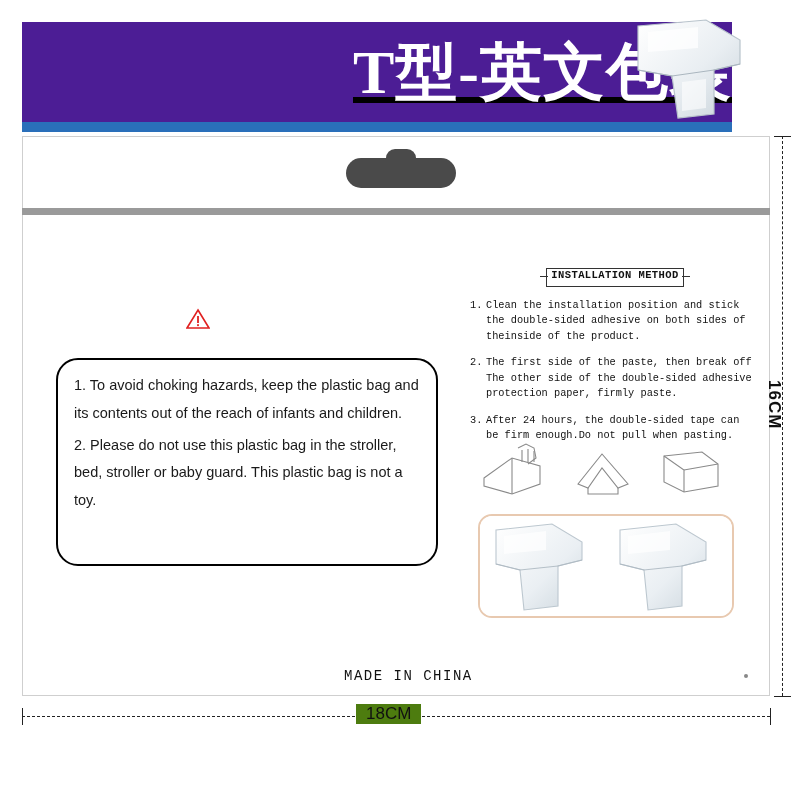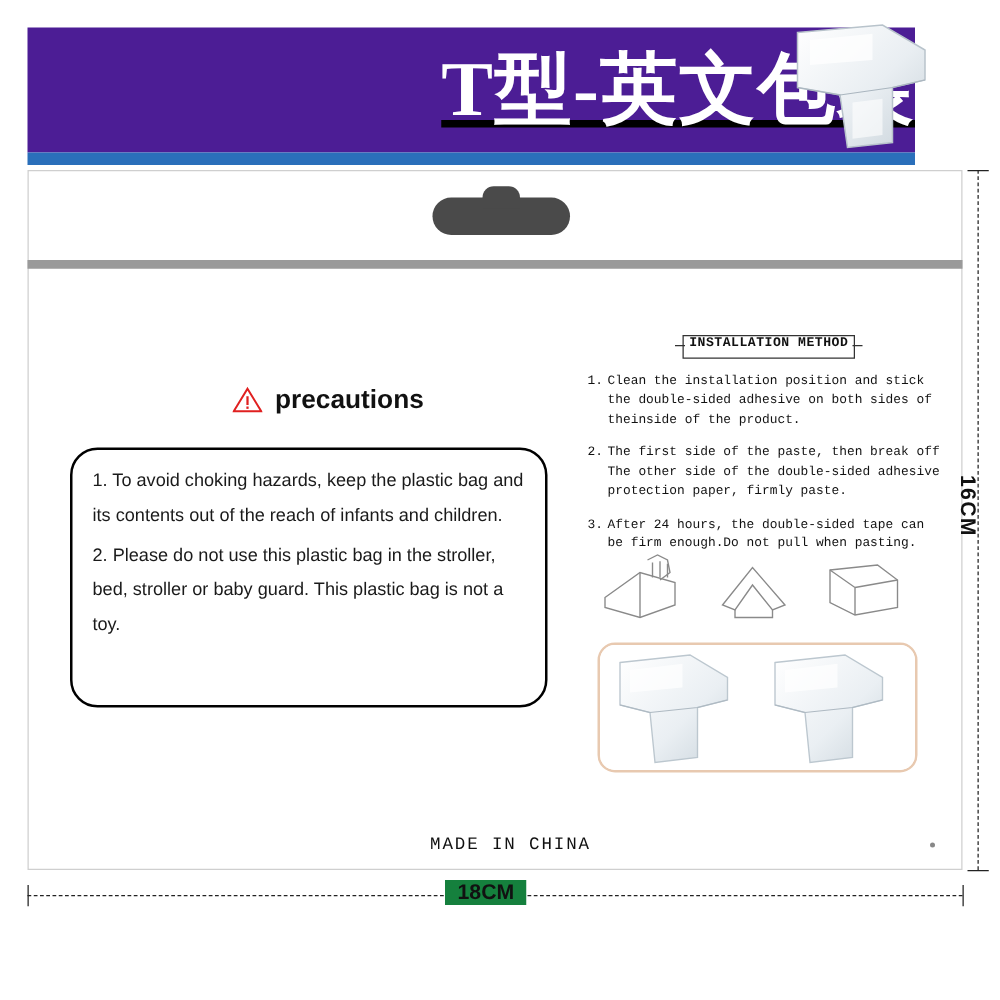--- a/index.html
+++ b/index.html
@@ -267,24 +267,24 @@
     height: 17px;
     width: 0;
     border-left: 1px solid #222;
   }
   .dim-h-cap-l { left: 22px; }
   .dim-h-cap-r { left: 770px; }
   .dim-h-label {
     position: absolute;
     left: 356px;
     top: 704px;
-    background: #15803d;
+    background: #4d7c0f;
     padding: 0 10px;
     font-size: 17px;
-    font-weight: bold;
+    font-weight: normal;
     color: #111;
     font-family: "Liberation Sans", sans-serif;
   }
 </style>
 </head>
 <body>
 
 <div class="banner">
   <div class="banner-title">T型-英文包装</div>
 </div>
@@ -312,21 +312,20 @@
 <div class="seal-line"></div>
 
 <div class="precautions-head">
   <span class="warn-tri">
     <svg width="24" height="22" viewBox="0 0 24 22" aria-hidden="true">
       <path d="M12 2 L23 20 L1 20 Z" fill="none" stroke="#e02020" stroke-width="1.6"></path>
       <rect x="11.1" y="8" width="1.8" height="7" fill="#e02020"></rect>
       <rect x="11.1" y="16.2" width="1.8" height="1.9" fill="#e02020"></rect>
     </svg>
   </span>
-  <span class="warn-title">precautions</span>
 </div>
 
 <div class="precautions-box">
   <p> 1. To avoid choking hazards, keep the plastic bag and its contents out of the reach of infants and children.</p>
   <p>2. Please do not use this plastic bag in the stroller, bed, stroller or baby guard. This plastic bag is not a toy.</p>
 </div>
 
 <div class="inst-dash-left"></div>
 <div class="inst-title-wrap">
   <span class="inst-title">INSTALLATION METHOD</span>

